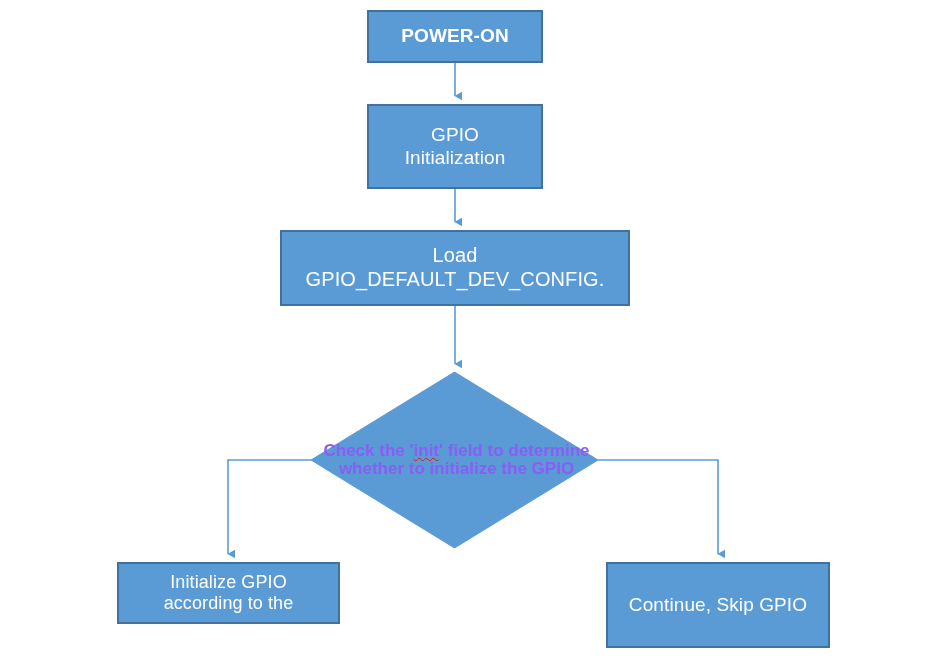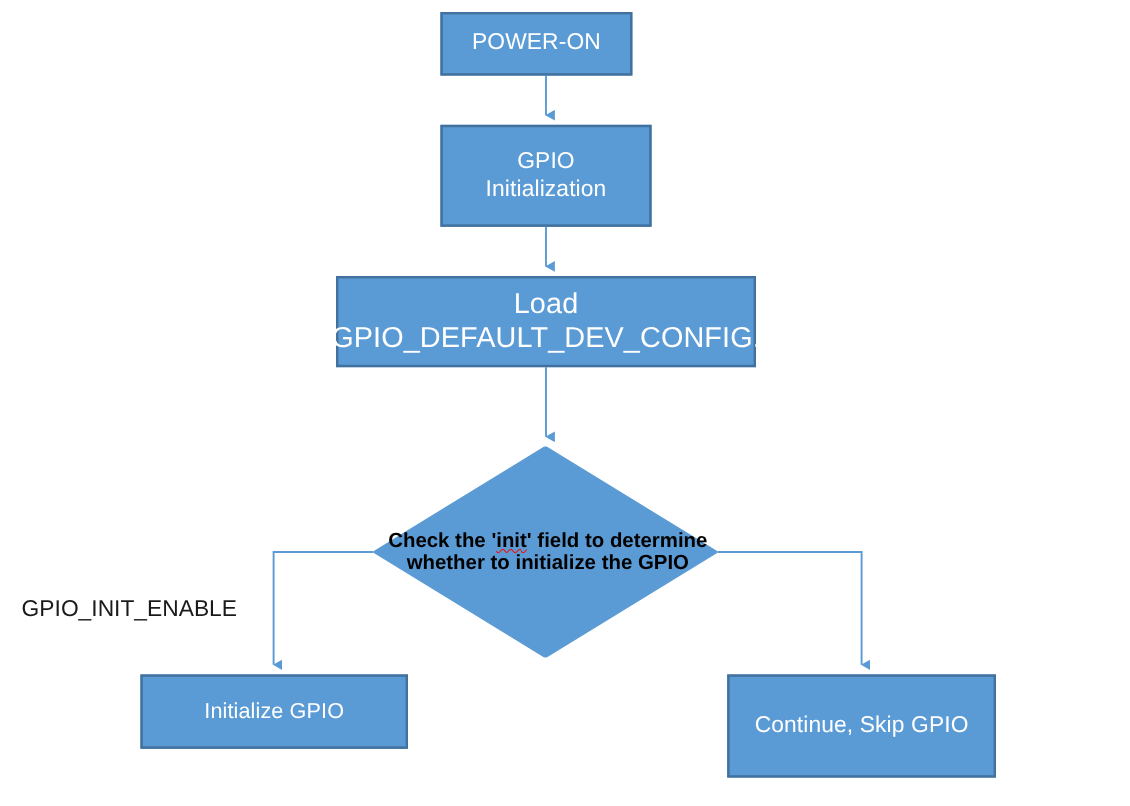--- a/index.html
+++ b/index.html
@@ -38,30 +38,31 @@
     background: #5B9BD5;
     border: 2px solid #41719C;
     line-height: 1.18;
     letter-spacing: 0.1px;
     z-index: 2;
   }
   .node span { display: block; }
 
   
   #node-power-on {
-    left: 367px; top: 10px; width: 160px; height: 53px;
+    left: 367px; top: 10px; width: 176px; height: 53px;
     font-size: 19px;
+    font-weight: bold;
   }
   #node-gpio-init {
     left: 367px; top: 104px; width: 176px; height: 85px;
     font-size: 19px;
   }
   #node-load-config {
     left: 280px; top: 230px; width: 350px; height: 76px;
-    font-size: 24px;
+    font-size: 20px;
   }
   #node-init-gpio {
     left: 117px; top: 562px; width: 223px; height: 62px;
     font-size: 18px;
     font-family: "Liberation Sans", sans-serif;
   }
   #node-continue-skip {
     left: 606px; top: 562px; width: 224px; height: 86px;
     font-size: 19px;
     align-items: center;
@@ -83,21 +84,21 @@
     height: 176px;
   }
   #node-decision .diamond-text {
     position: absolute;
     left: 0; top: 0;
     width: 287px;
     height: 176px;
     display: flex;
     align-items: center;
     justify-content: center;
-    color: #000000;
+    color: #8b5cf6;
     font-weight: bold;
     font-size: 17px;
     line-height: 1.08;
     text-align: center;
     padding-left: 4px;
     box-sizing: border-box;
   }
   .misspelled {
     text-decoration: underline wavy #E01B1B;
     text-decoration-thickness: 1px;
@@ -172,25 +173,25 @@
         <span>Check the</span>
         <span><span>'</span><span class="misspelled">init</span><span>' field to</span></span>
         <span>determine</span>
         <span>whether to</span>
         <span>initialize the</span>
         <span>GPIO</span>
       </div>
     </div>
   </div>
 
-  <div class="edge-label" id="label-enable">GPIO_INIT_ENABLE</div>
 
   <div class="node" id="node-init-gpio">
     <div>
       <span>Initialize GPIO</span>
+      <span>according to the</span>
     </div>
   </div>
 
   <div class="node" id="node-continue-skip">
     <div>
       <span>Continue, Skip GPIO</span>
     </div>
   </div>
 
 </div>

